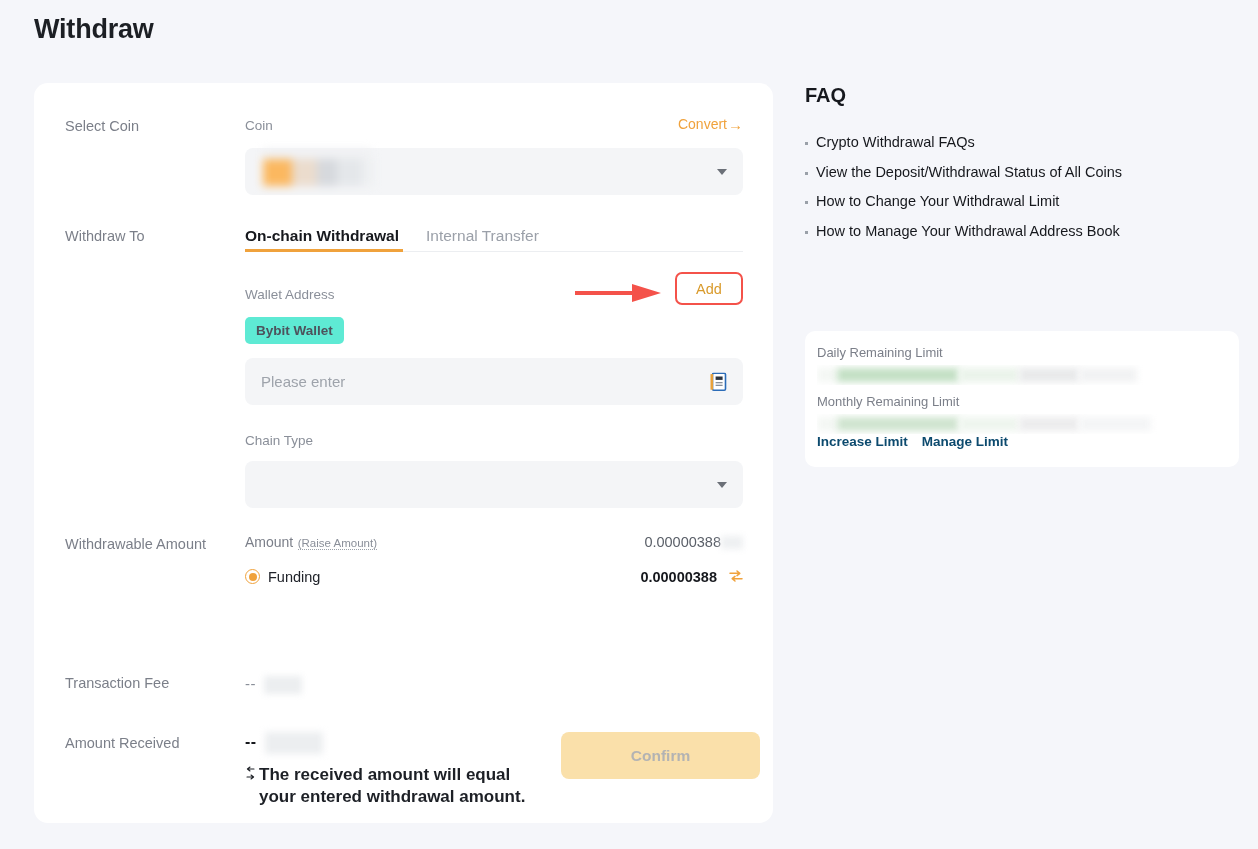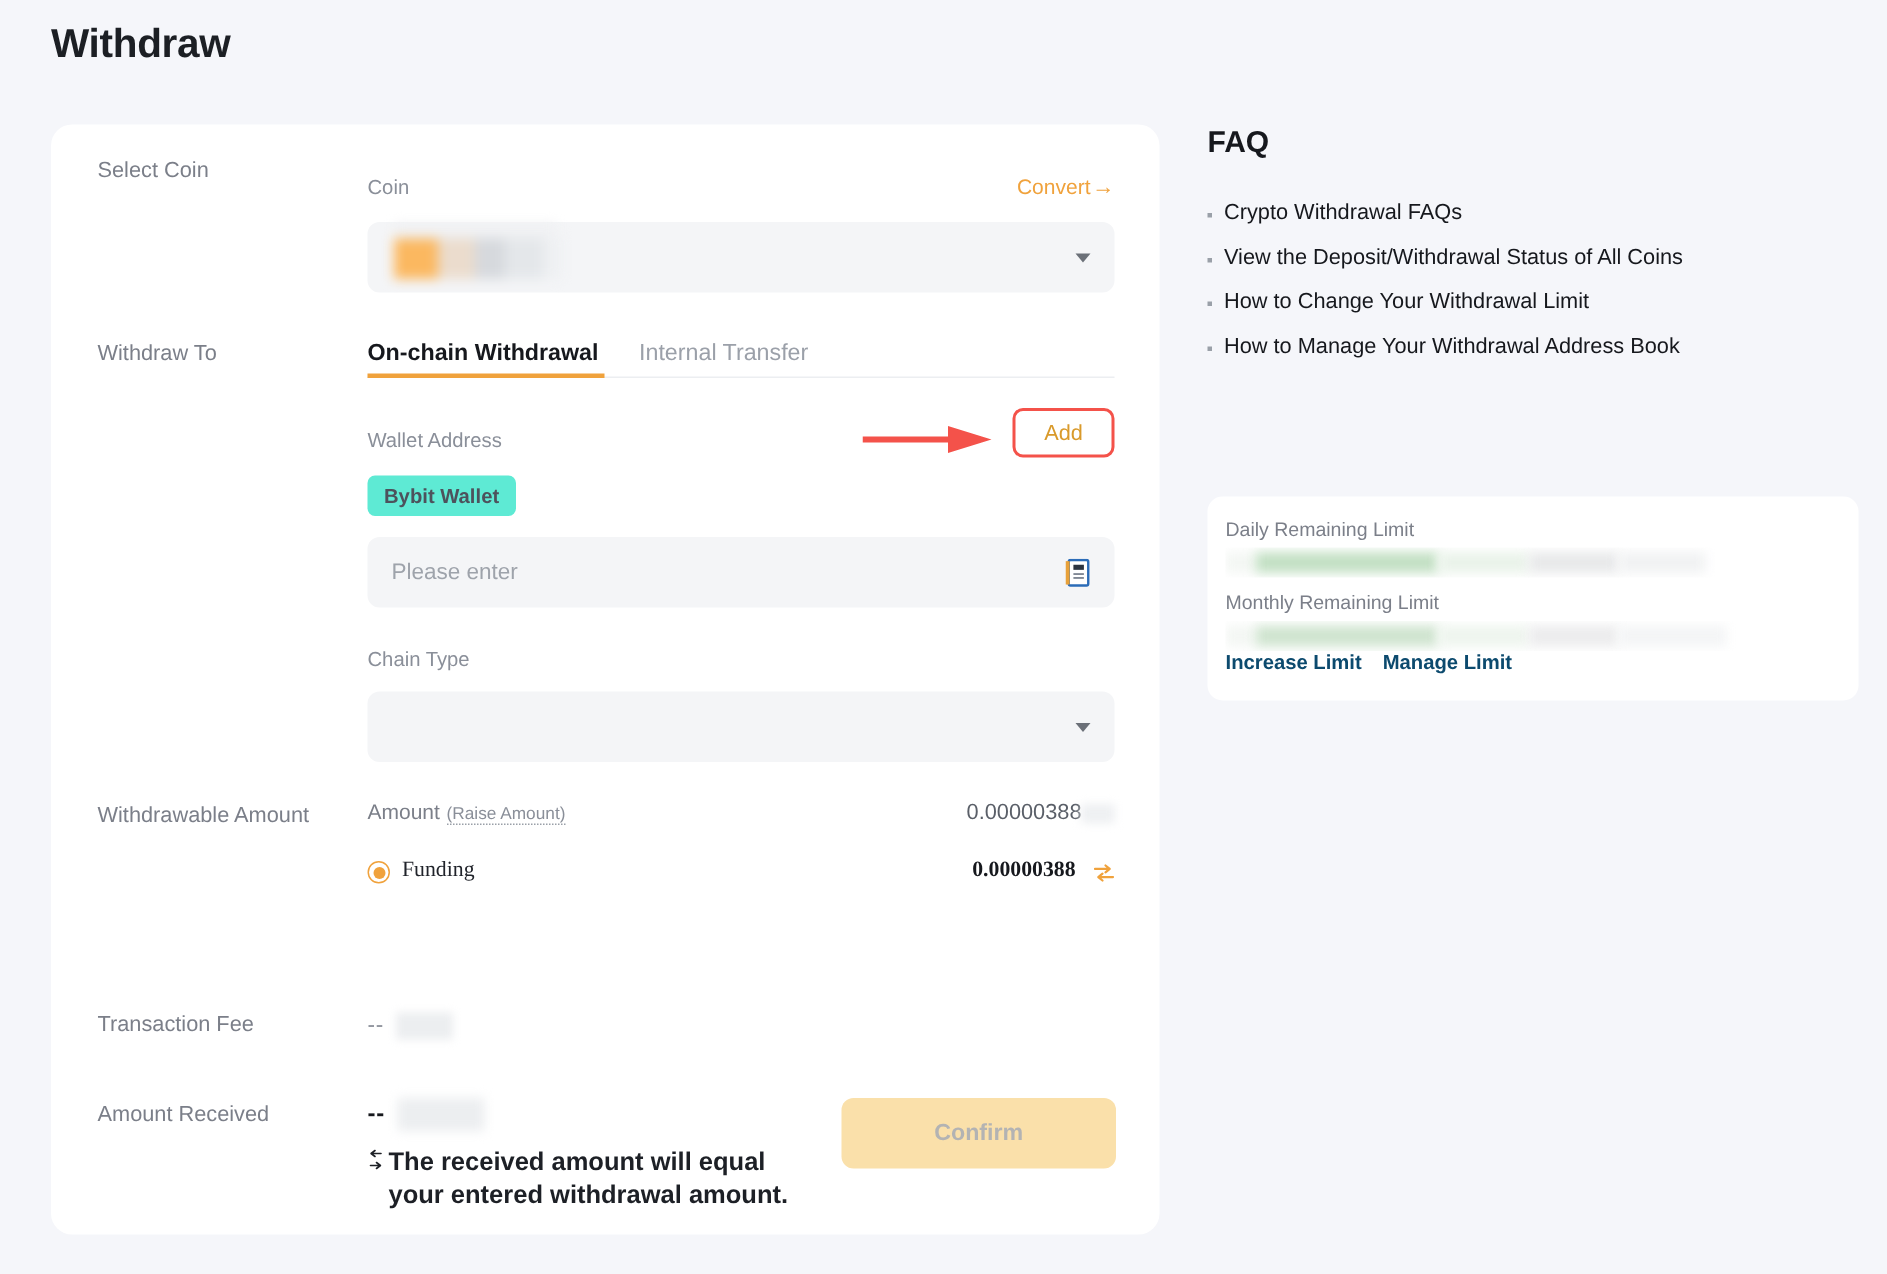--- a/index.html
+++ b/index.html
@@ -158,21 +158,21 @@
     background: #eef0f2; filter: blur(3px);
   }
   .all-btn {
     position: absolute; right: 18px; top: 50%;
     transform: translateY(-50%);
     font-size: 15px; color: #b9bec6; cursor: pointer;
   }
 
   .funding-row {
     position: relative; width: 498px; height: 20px;
-    display: flex; align-items: flex-end; font-family: Liberation Serif, serif;
+    display: flex; align-items: flex-start;
   }
   .radio {
     width: 15px; height: 15px; border-radius: 50%;
     border: 1.6px solid #f0a23c;
     display: inline-flex; align-items: center; justify-content: center;
     margin-right: 8px; cursor: pointer;
   }
   .radio::after {
     content: ""; width: 8px; height: 8px; border-radius: 50%;
     background: #f0a23c;
@@ -207,21 +207,21 @@
     line-height: 1.28;
     padding-left: 14px;
   }
   .hint-icon {
     position: absolute; left: 0; top: 2px;
     width: 11px; height: 16px;
   }
 
   .confirm-btn {
     position: absolute; left: 527px; top: 649px;
-    width: 183px; height: 47px;
+    width: 199px; height: 47px;
     background: #fae0aa; border: none; border-radius: 8px;
     color: #b3b3b3; font-size: 15.5px; font-weight: bold;
     font-family: "Liberation Sans", sans-serif;
     cursor: not-allowed;
   }
 
   
   .faq-title {
     position: absolute; left: 805px; top: 84px;
     font-size: 20px; font-weight: bold; color: #16181d;
@@ -264,21 +264,21 @@
 </style>
 </head>
 <body>
 
 <div class="page">
 
   <div class="page-title">Withdraw</div>
 
   <div class="main-card">
 
-    <div class="row-label" style="top:23px;text-align:center;">Select Coin</div>
+    <div class="row-label" style="top:35px;text-align:center;">Select Coin</div>
     <div class="field-col" style="top:33px;">
       <div style="position:relative;height:20px;">
         <span class="sub-label">Coin</span>
         <span class="convert-link">
           <span>Convert</span>
           <span class="convert-arrow">→</span>
         </span>
       </div>
       <div class="select-box" style="margin-top:12px;">
         <div class="blur-coin"></div>

